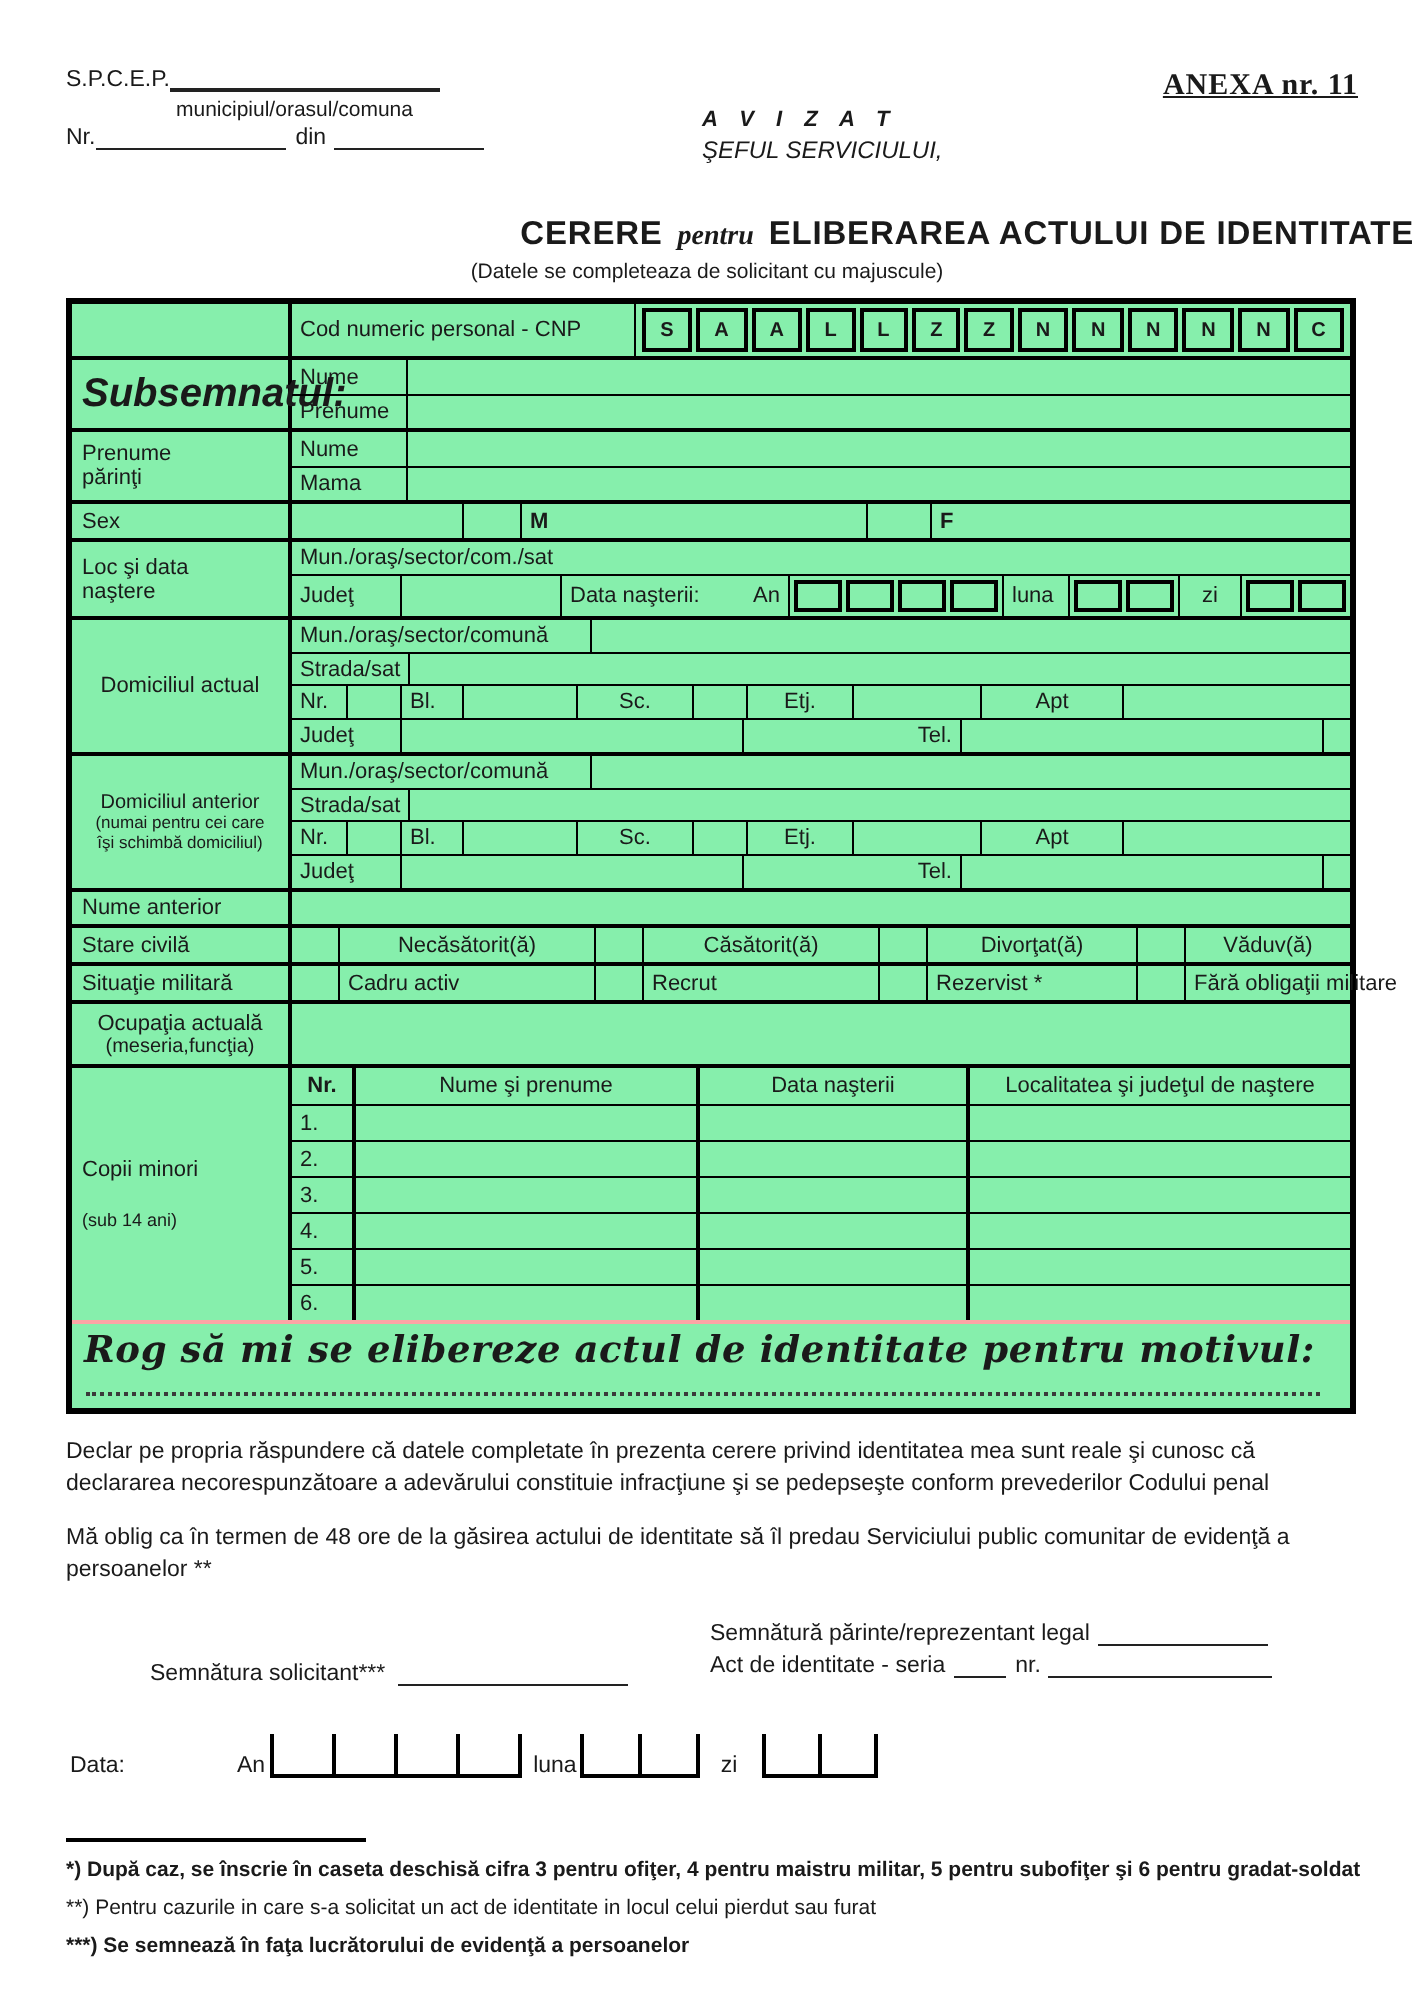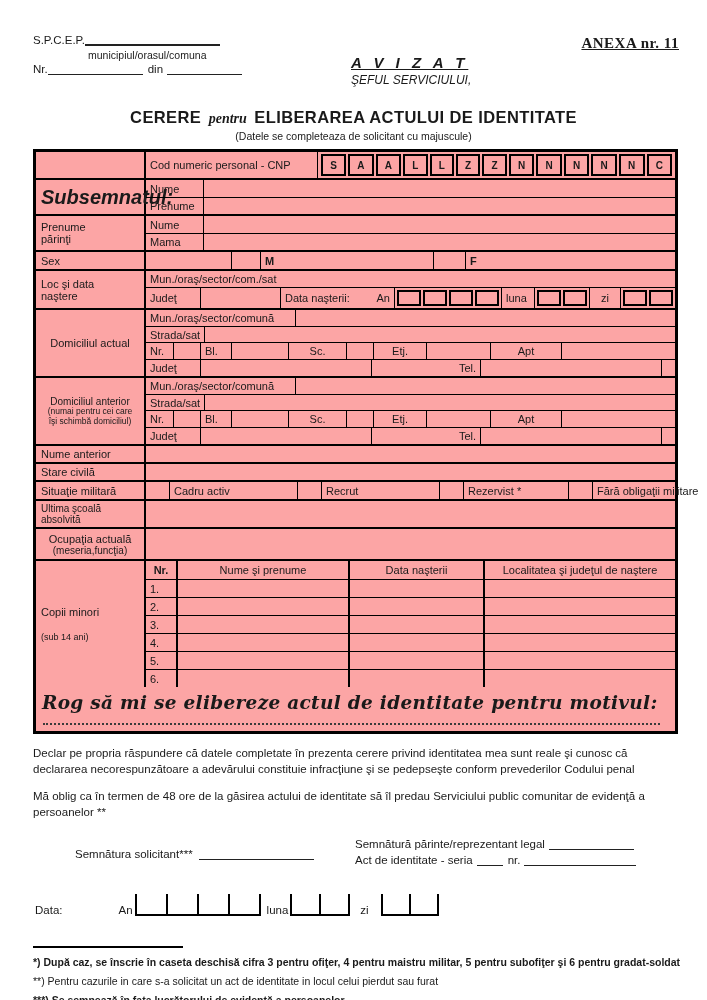--- a/index.html
+++ b/index.html
@@ -13,36 +13,36 @@
 
   
   .hdr { position:relative; margin:0 28px 0 33px; height:66px; }
   .hdr-left { font-size:11.5px; }
   .spcep-line { display:flex; align-items:flex-end; }
   .ul { display:inline-block; border-bottom:2px solid #222; height:11px; }
   .ul.thin { border-bottom-width:1.5px; }
   .muni { font-size:10.5px; margin:3px 0 2px 55px; }
   .nr-line { display:flex; align-items:flex-end; font-size:11.5px; }
   .hdr-center { position:absolute; left:318px; top:20px; }
-  .avizat { font-size:15px; font-weight:bold; font-style:italic; letter-spacing:4px;
-            text-decoration:underline; }
+  .avizat { font-size:11px; font-weight:bold; font-style:italic; letter-spacing:4px;
+            }
   .chief { font-size:12px; font-style:italic; margin-top:2px; }
   .hdr-right { position:absolute; right:0; top:0; }
   .anexa { font-family:"Liberation Serif", serif; font-size:15px; font-weight:bold;
            text-decoration:underline; letter-spacing:0.5px; }
 
   
-  .title-row { text-align:center; margin-top:8px; }
+  .title-row { text-align:right; margin-top:8px; }
   .t-main { font-size:16.5px; font-weight:bold; letter-spacing:0.4px; }
   .t-pentru { font-family:"Liberation Serif", serif; font-style:italic; font-size:14px;
               font-weight:bold; margin:0 3px; }
   .subtitle { text-align:center; font-size:10.5px; margin-top:3px; }
 
   
-  .tbl { width:645px; margin:7px 0 0 33px; border:3px solid #000; background:#fca5a5; }
+  .tbl { width:645px; margin:7px 0 0 33px; border:3px solid #000; background:#86efac; }
   .sec { display:flex; border-top:2px solid #000; align-items:stretch; }
   .sec.first { border-top:none; }
   .slabel { flex:0 0 110px; width:110px; border-right:2px solid #000;
             padding:2px 5px; font-size:11px; display:flex; flex-direction:column;
             justify-content:center; }
   .slabel.center { align-items:center; text-align:center; }
   .sbody { flex:1 1 auto; display:flex; flex-direction:column; min-width:0; }
   .row { display:flex; border-top:1px solid #000; min-height:17px; align-items:stretch; }
   .row.first { border-top:none; }
   .c { border-right:1px solid #000; padding:0 4px; font-size:11px;
@@ -70,21 +70,21 @@
 
   
   .motiv { border-top:2px solid #fca5a5; padding:3px 14px 4px 6px; }
   .motiv-text { font-family:"DejaVu Serif", serif; font-style:italic; font-weight:bold;
                 font-size:18.5px; letter-spacing:0.3px; }
   .dotline { border-bottom:2px dotted #3a3a3a; height:10px; margin:2px 1px 2px 1px; }
 
   
   .para { margin:12px 26px 0 33px; font-size:11.5px; line-height:1.35; }
   .sig-row { display:flex; margin:18px 28px 0 75px; font-size:11.5px; }
-  .sig-left { flex:0 0 280px; display:flex; align-items:center; }
+  .sig-left { flex:0 0 280px; display:flex; align-items:flex-end; }
   .sig-right { margin-left:auto; width:325px; }
   .sig-line { display:flex; align-items:flex-end; margin-bottom:4px; }
 
   .date-row { display:flex; align-items:flex-end; margin:24px 0 0 35px; font-size:11.5px; }
   .comb { display:flex; border-right:2px solid #000; height:22px; margin:0 0 0 2px; }
   .comb span { width:31px; border-left:2px solid #000; border-bottom:2px solid #000; }
 
   .fnotes { margin:30px 0 0 33px; }
   .fn-divider { width:150px; border-top:2px solid #000; margin-bottom:8px; }
   .fn { font-size:10.5px; margin-bottom:7px; }
@@ -315,50 +315,52 @@
           <div class="row first" style="min-height:16px;">
         <div class="c fill last"></div>
       </div>
         </div>
     </div>
 
     <div class="sec">
       <div class="slabel">
           <span>Stare civilă</span>
         </div>
+      <div class="sbody">
+          <div class="row first">
+        <div class="c" style="flex:0 0 24px;"></div>
+        <div class="c center" style="flex:0 0 128px;">Necăsătorit(ă)</div>
+        <div class="c" style="flex:0 0 24px;"></div>
+        <div class="c center" style="flex:0 0 118px;">Căsătorit(ă)</div>
+        <div class="c" style="flex:0 0 24px;"></div>
+        <div class="c center" style="flex:0 0 105px;">Divorţat(ă)</div>
+        <div class="c" style="flex:0 0 24px;"></div>
+        <div class="c center fill last">Văduv(ă)</div>
+      </div>
+        </div>
     </div>
 
     <div class="sec">
       <div class="slabel">
           <span>Situaţie militară</span>
         </div>
       <div class="sbody">
           <div class="row first">
         <div class="c" style="flex:0 0 24px;"></div>
         <div class="c" style="flex:0 0 128px;">Cadru activ</div>
         <div class="c" style="flex:0 0 24px;"></div>
         <div class="c" style="flex:0 0 118px;">Recrut</div>
         <div class="c" style="flex:0 0 24px;"></div>
         <div class="c" style="flex:0 0 105px;">Rezervist *</div>
         <div class="c" style="flex:0 0 24px;"></div>
         <div class="c fill last">Fără obligaţii militare</div>
       </div>
         </div>
     </div>
 
-    <div class="sec" style="min-height:16px;">
-      <div class="slabel">
-          <span style="font-size:10px;">Ultima şcoală absolvită</span>
-        </div>
-      <div class="sbody">
-          <div class="row first" style="min-height:16px;">
-        <div class="c fill last"></div>
-      </div>
-        </div>
-    </div>
 
     <div class="sec" style="min-height:30px;">
       <div class="slabel center">
         <span>Ocupaţia actuală</span>
         <span style="font-size:10px;">(meseria,funcţia)</span>
       </div>
       <div class="sbody">
           <div class="row first" style="min-height:30px;">
         <div class="c fill last"></div>
       </div>

